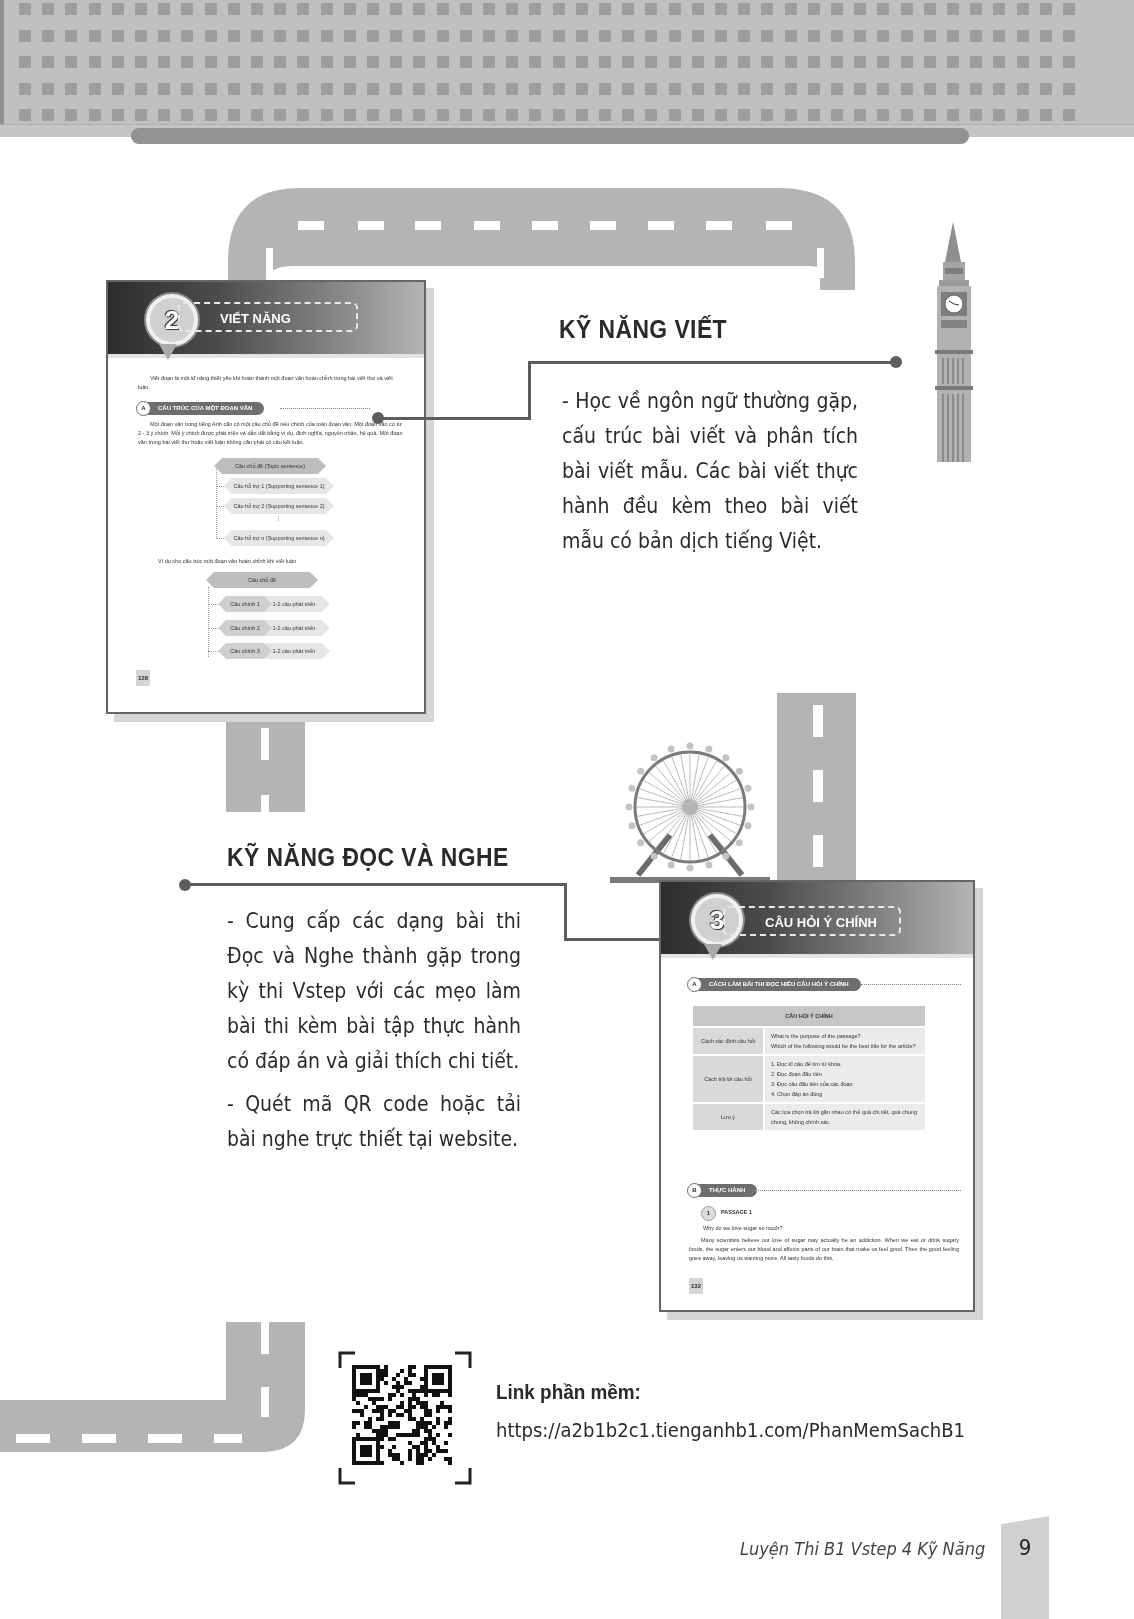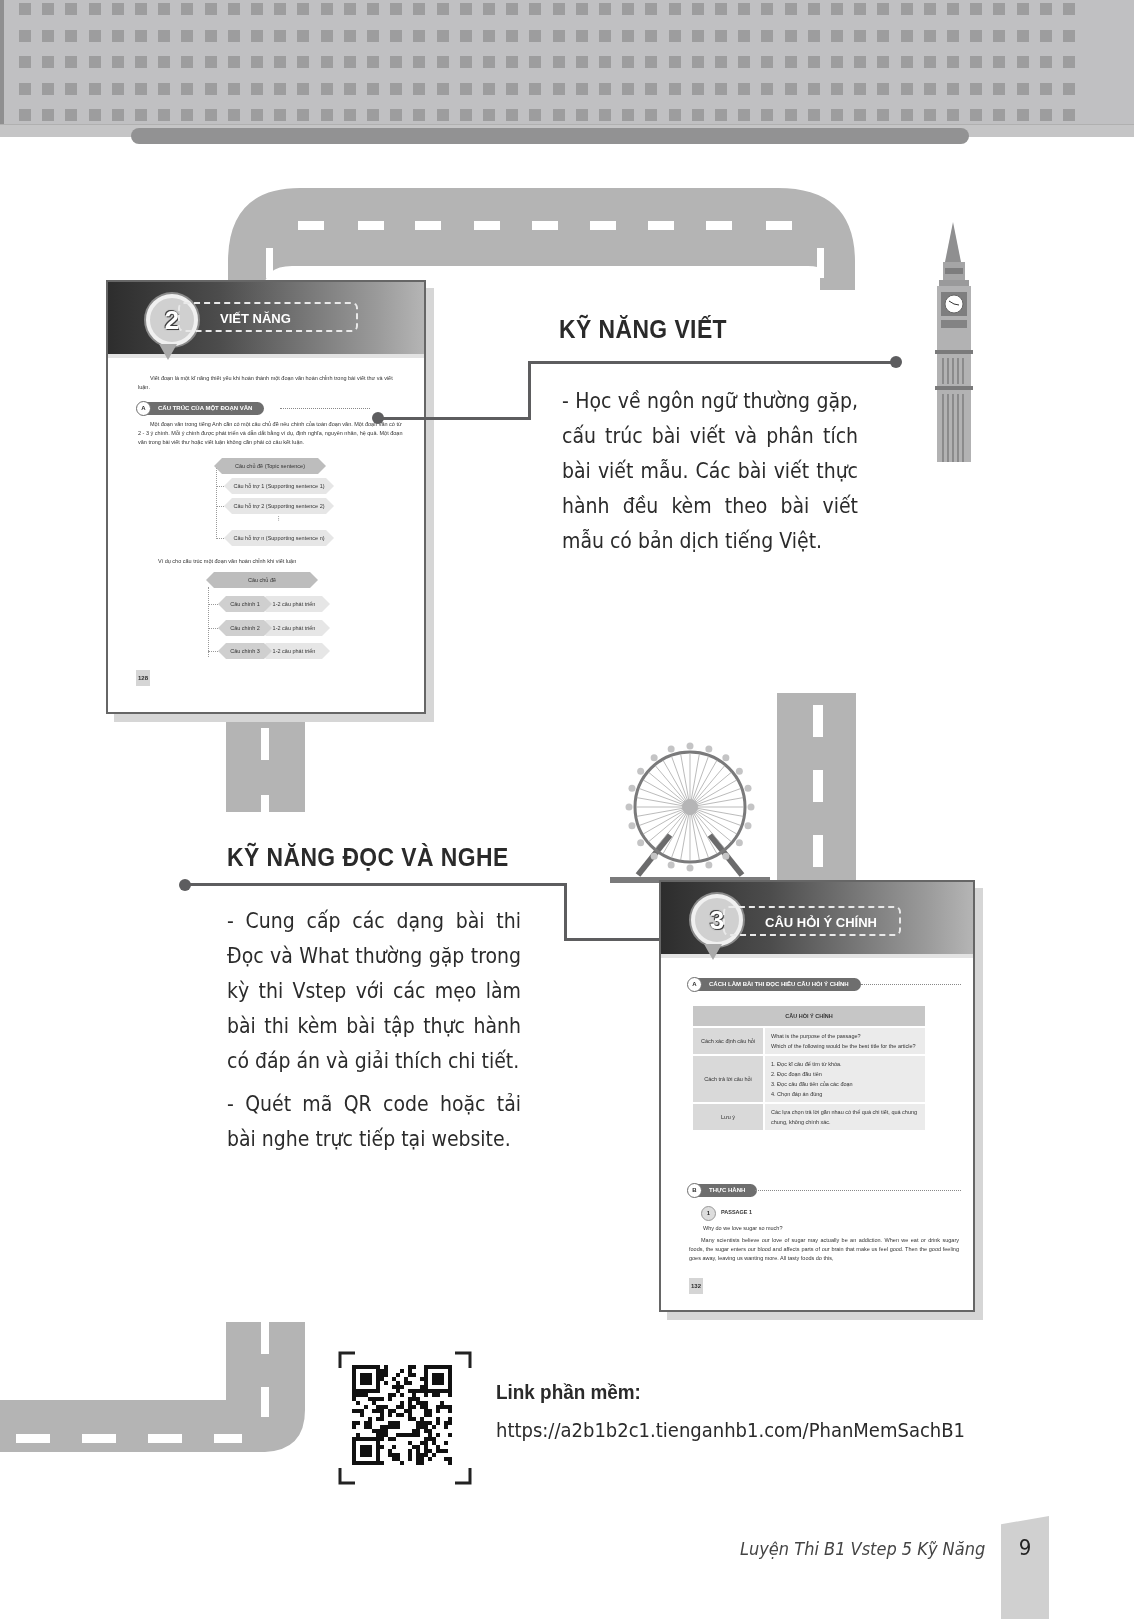--- a/index.html
+++ b/index.html
@@ -476,22 +476,22 @@
   <p>-  Học về ngôn ngữ thường gặp, cấu trúc bài viết và phân tích bài viết mẫu. Các bài viết thực hành đều kèm theo bài viết mẫu có bản dịch tiếng Việt.</p>
 </div>
 
 <div class="abs h-skill" style="left:227px;top:842px;">KỸ NĂNG ĐỌC VÀ NGHE</div>
 <div class="dot" style="left:179px;top:879px;"></div>
 <div class="conn" style="left:185px;top:883px;width:382px;height:3px;"></div>
 <div class="conn" style="left:564px;top:883px;width:3px;height:58px;"></div>
 <div class="conn" style="left:564px;top:938px;width:100px;height:3px;"></div>
 
 <div class="abs body-text" style="left:227px;top:904px;width:294px;">
-  <p>- Cung cấp các dạng bài thi Đọc và What thường gặp trong kỳ thi Vstep với các mẹo làm bài thi kèm bài tập thực hành có đáp án và giải thích chi tiết.</p>
-  <p>-  Quét mã QR code hoặc tải bài nghe trực tiếp tại website.</p>
+  <p>- Cung cấp các dạng bài thi Đọc và Nghe thành gặp trong kỳ thi Vstep với các mẹo làm bài thi kèm bài tập thực hành có đáp án và giải thích chi tiết.</p>
+  <p>-  Quét mã QR code hoặc tải bài nghe trực thiết tại website.</p>
 </div>
 
 <div class="page" style="left:659px;top:880px;width:312px;height:428px;">
   <div class="page-head"></div>
   <div class="page-head-under"></div>
   <div class="pin" style="left:30px;top:12px;">3</div>
   <div class="pin-tail" style="left:43px;top:62px;"></div>
   <div class="head-label" style="left:62px;top:24px;width:178px;">CÂU HỎI Ý CHÍNH</div>
 
   <div class="sec-badge" style="left:32px;top:96px;">CÁCH LÀM BÀI THI ĐỌC HIỂU CÂU HỎI Ý CHÍNH</div>
@@ -843,14 +843,14 @@
         <rect x="63" y="111" width="4" height="4"></rect>
         <rect x="79" y="111" width="4" height="4"></rect>
         <rect x="83" y="111" width="4" height="4"></rect>
         <rect x="111" y="111" width="4" height="4"></rect>
       </g>
   </svg>
 </div>
 <div class="abs link-label" style="left:496px;top:1380px;">Link phần mềm:</div>
 <div class="abs link-url" style="left:496px;top:1418px;">https://a2b1b2c1.tienganhb1.com/PhanMemSachB1</div>
 
-<div class="abs footer-title" style="left:740px;top:1538px;">Luyện Thi B1 Vstep 5 Kỹ Năng</div>
+<div class="abs footer-title" style="left:740px;top:1538px;">Luyện Thi B1 Vstep 4 Kỹ Năng</div>
 <div class="abs footer-num" style="left:1001px;top:1516px;width:48px;height:103px;line-height:64px;">9</div>
 
 </body></html>

